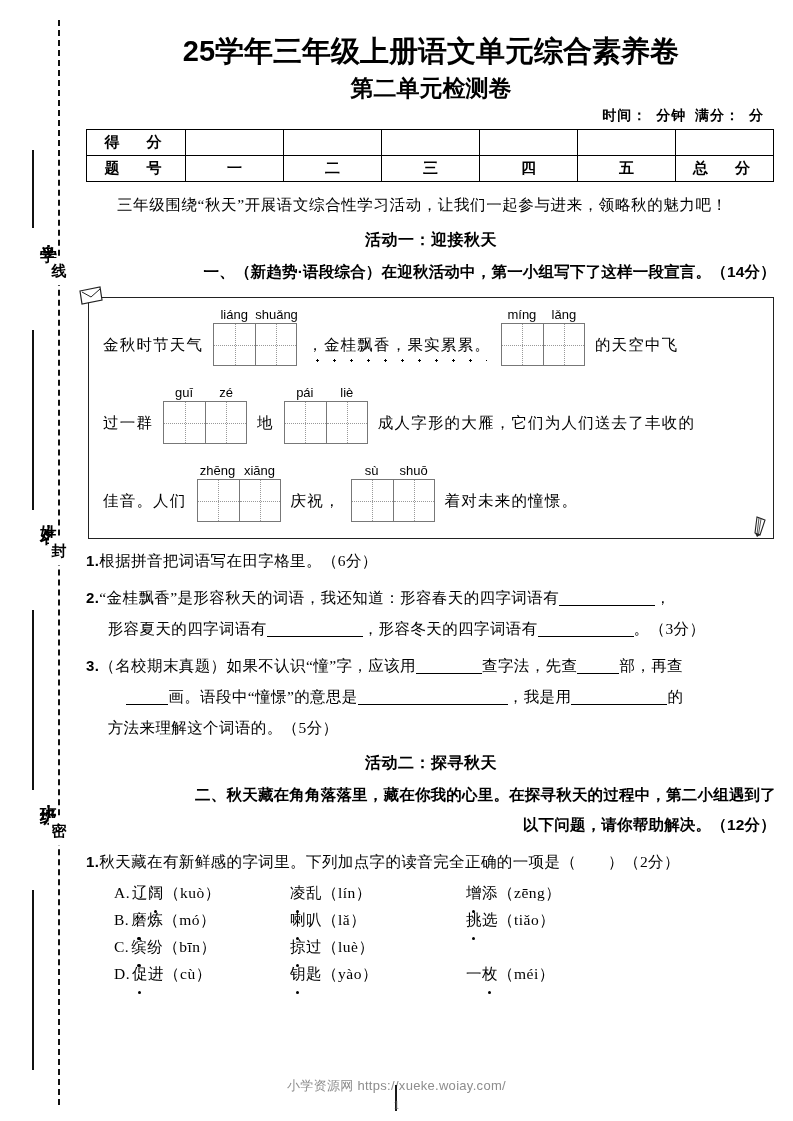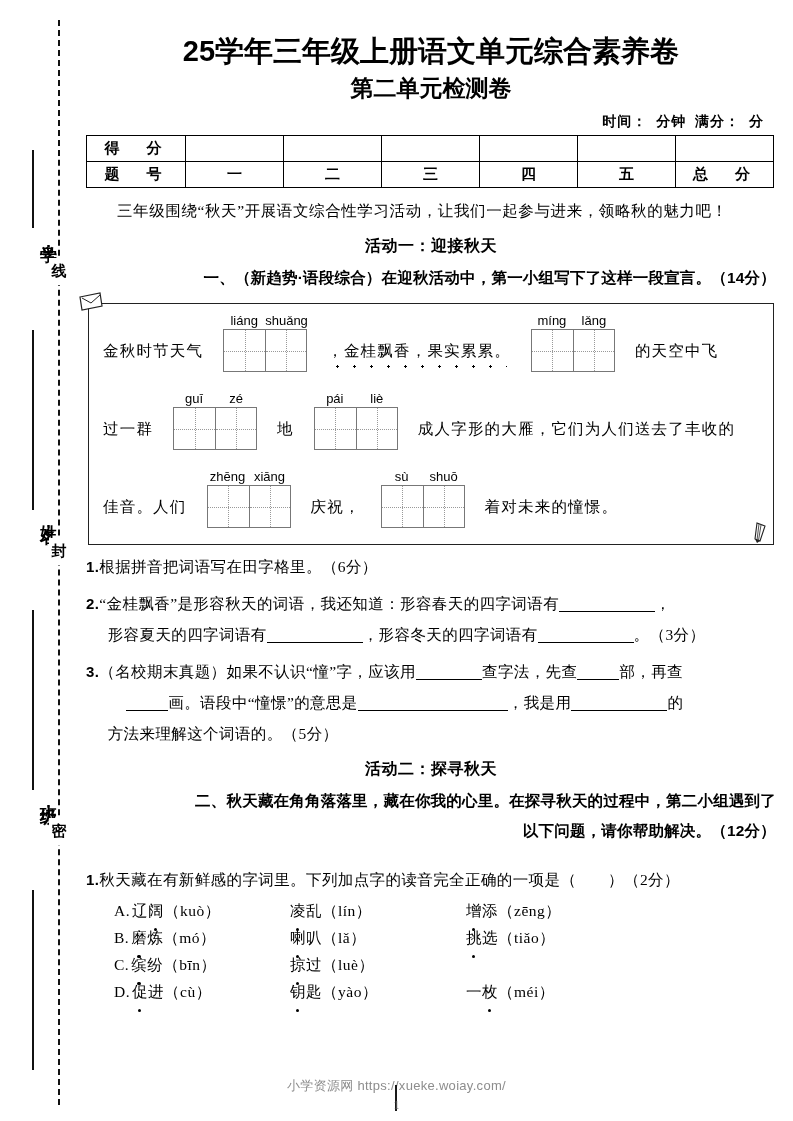--- a/index.html
+++ b/index.html
@@ -85,21 +85,21 @@
     font-weight: bold;
     font-size: 23px;
     margin-top: 8px;
     line-height: 1.1;
   }
   .exam-meta {
     text-align: right;
     font-family: "Liberation Sans", sans-serif;
     font-weight: bold;
     font-size: 14px;
-    margin-top: 12px;
+    margin-top: 6px;
     padding-right: 12px;
     letter-spacing: 1px;
   }
   .exam-meta span { margin-left: 4px; }
 
   
   table.score-table {
     border-collapse: collapse;
     width: 688px;
     margin-top: 4px;
@@ -186,21 +186,21 @@
     width: calc(100% - 6px);
     height: 3px;
     background-image: radial-gradient(circle, #000 1.2px, transparent 1.4px);
     background-size: 17px 3px;
     background-repeat: repeat-x;
   }
 
   
   .tzg-wrap {
     display: inline-block;
-    margin: 0 20px;
+    margin: 0 10px;
     vertical-align: bottom;
   }
   .tzg-pinyin {
     display: flex;
     font-family: "Liberation Sans", sans-serif;
     font-size: 13px;
     line-height: 15px;
     letter-spacing: 0px;
     margin-bottom: 1px;
   }
@@ -488,21 +488,21 @@
       <span class="cont2">方法来理解这个词语的。（5分）</span>
     </div>
 
     <div class="activity-head">活动二：探寻秋天</div>
 
     <div class="big-q">
       <span>二、秋天藏在角角落落里，藏在你我的心里。在探寻秋天的过程中，第二小组遇到了</span>
       <span class="cont">以下问题，请你帮助解决。（12分）</span>
     </div>
 
-    <div class="sq" style="margin-top:18px;">
+    <div class="sq" style="margin-top:6px;">
       <span class="idx">1.</span><span>秋天藏在有新鲜感的字词里。下列加点字的读音完全正确的一项是（　　）（2分）</span>
     </div>
 
     <div class="choices">
 
       <div class="choice-row">
         <span class="opt"><span class="lbl">A.</span><span>辽</span><span class="dotchar">阔</span><span>（kuò）</span></span>
         <span class="opt"><span class="dotchar">凌</span><span>乱（lín）</span></span>
         <span class="opt"><span class="dotchar">增</span><span>添（zēng）</span></span>
       </div>

